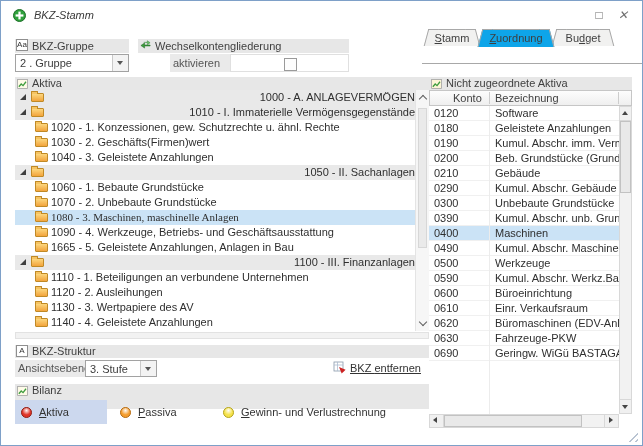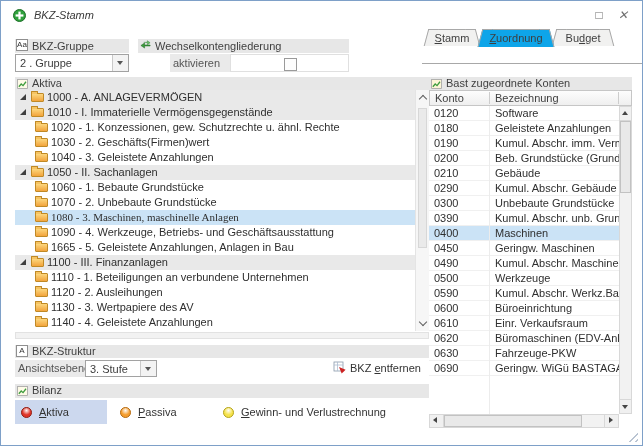--- a/index.html
+++ b/index.html
@@ -44,50 +44,50 @@
   
   .tree{position:absolute;left:14px;top:89px;width:414px;height:241px;background:#fff;}
   .tree-rows{position:absolute;left:0;top:0;width:400px;height:241px;overflow:hidden;}
   .trow{position:relative;height:15px;line-height:15px;white-space:nowrap;cursor:default;}
   .trow.group{background:var(--group-row,#e9e9e9);}
   .trow.sel{background:var(--selection,#cbe3f6);font-family:Liberation Serif, serif;}
   .expander{position:absolute;left:5px;top:4px;width:0;height:0;border-bottom:6px solid #3f3f3f;border-left:6px solid transparent;}
   .folder{position:absolute;top:3px;width:13px;height:9px;background:linear-gradient(180deg,#fcd77e,#f2a43c);border:1px solid #c08a26;border-radius:1px;box-sizing:border-box;}
   .folder::before{content:'';position:absolute;top:-3px;left:-1px;width:5px;height:2px;background:#f6c463;border:1px solid #c08a26;border-bottom:none;border-radius:1px 1px 0 0;}
   .trow.group .folder{left:16px;} .trow:not(.group) .folder{left:20px;}
-  .trow.group .tlabel{padding-left:32px;} .trow:not(.group) .tlabel{padding-left:36px;}
+  .trow.group .tlabel{padding-left:32px;text-align:right;} .trow:not(.group) .tlabel{padding-left:36px;}
   .tlabel{display:block;color:#2f2f2f;}
   .tree-vsb{position:absolute;right:0;top:0;width:14px;height:241px;background:#f6f6f6;border-left:1px solid #e4e4e4;box-sizing:border-box;}
   .chev{position:absolute;left:4px;width:5px;height:5px;border-right:1.6px solid #5f5f5f;border-bottom:1.6px solid #5f5f5f;}
   .chev.up{top:6px;transform:rotate(-135deg);}
   .chev.dn{bottom:6px;transform:rotate(45deg);}
   .tree-thumb{position:absolute;left:2px;right:2px;top:18px;height:140px;background:#eaeaea;border:1px solid #d7d7d7;box-sizing:border-box;}
   .tree-hsb{position:absolute;left:14px;top:331px;width:414px;height:7px;background:#f2f2f2;border:1px solid #e2e2e2;box-sizing:border-box;}
 
   
   .ans-row{position:absolute;left:14px;top:359px;width:414px;height:17px;}
   .ans-lbl{position:absolute;left:0;top:0;width:70px;height:17px;background:#eaeaea;line-height:17px;padding-left:3px;box-sizing:border-box;color:#555;}
-  .entf-btn{position:absolute;left:318px;top:0;height:17px;line-height:17px;white-space:nowrap;color:#333;cursor:default;}
+  .entf-btn{position:absolute;left:318px;top:0;height:17px;line-height:17px;white-space:nowrap;color:#333;cursor:default;text-decoration:underline;}
   .entf-btn svg{vertical-align:-2px;margin-right:4px;}
 
   
   .bil-row{position:absolute;left:14px;top:399px;width:414px;height:24px;}
   .bopt{position:absolute;top:0;height:24px;display:flex;align-items:center;padding-left:6px;box-sizing:border-box;cursor:default;}
   .bopt:nth-child(1){left:0;width:92px;}
   .bopt:nth-child(2){left:99px;width:100px;}
   .bopt:nth-child(3){left:202px;width:212px;}
   .bopt.sel{background:var(--selected-option-bg,#ccd8ee);}
   .sphere{width:11px;height:11px;border-radius:50%;border:1px solid #888;box-sizing:border-box;margin-right:7px;flex:none;}
   .boptlabel{white-space:nowrap;color:#333;}
 
   
   .k-cols{position:absolute;left:428px;top:89px;width:203px;height:16px;background:linear-gradient(#fdfdfd,#efefef);border:1px solid #c6c6c6;box-sizing:border-box;z-index:2;}
   .k-cols::before{content:'';position:absolute;left:59px;top:1px;bottom:1px;width:1px;background:#cdcdcd;}
   .k-cols::after{content:'';position:absolute;left:188px;top:1px;bottom:1px;width:1px;background:#cdcdcd;}
-  .kh1{position:absolute;left:5px;top:0;line-height:14px;color:#3f3f3f;}
+  .kh1{position:absolute;left:23px;top:0;line-height:14px;color:#3f3f3f;}
   .kh2{position:absolute;left:65px;top:0;line-height:14px;color:#3f3f3f;}
   .k-list{position:absolute;left:428px;top:105px;width:190px;height:308px;background:#fff;overflow:hidden;}
   .k-list::after{content:'';position:absolute;left:60px;top:0;bottom:0;width:1px;background:#ececec;}
   .krow{position:relative;height:15px;line-height:14px;border-bottom:1px solid #f0f0f0;box-sizing:border-box;white-space:nowrap;cursor:default;}
   .krow.sel{background:var(--selection,#cbe3f6);}
   .kc1{display:inline-block;width:60px;padding-left:5px;box-sizing:border-box;color:#2f2f2f;}
   .kc2{display:inline-block;padding-left:6px;color:#2f2f2f;}
   .k-vsb{position:absolute;left:618px;top:105px;width:13px;height:308px;background:#f2f2f2;border:1px solid #d8d8d8;box-sizing:border-box;}
   .vsb-btn{position:absolute;left:0;right:0;height:13px;background:#f0f0f0;}
   .vsb-up{top:0;border-bottom:1px solid #d8d8d8;}
@@ -250,21 +250,21 @@
     <span class="entf-btn">
       <svg width="13" height="13" viewBox="0 0 13 13">
         <rect x="1" y="1" width="9" height="9" fill="#fff" stroke="#8898aa" stroke-width="0.8"></rect>
         <line x1="1" y1="4" x2="10" y2="4" stroke="#aebdd0" stroke-width="0.8"></line>
         <line x1="4.5" y1="1" x2="4.5" y2="10" stroke="#aebdd0" stroke-width="0.8"></line>
         <path d="M6 6 L12.6 8.7 L8.7 12.6 Z" fill="#cc2222"></path>
       </svg><span>BKZ </span><u>e</u><span>ntfernen</span>
     </span>
   </div>
 
-  <div class="strip" style="left:14px;top:383px;width:414px;height:14px;">
+  <div class="strip" style="left:14px;top:383px;width:414px;height:25px;">
     <svg class="mini-svg" viewBox="0 0 12 12">
       <rect x="0.7" y="1.7" width="10.6" height="9.6" fill="#fefbe8" stroke="#9a9a9a" stroke-width="0.8"></rect>
       <path d="M2 9.5 l2.6-3 2 1.8 3.2-4.2" stroke="#3d9c3d" fill="none" stroke-width="1.4"></path>
     </svg>
     <span class="s-label" style="line-height:13px;">Bilanz</span>
   </div>
   <div class="bil-row">
       <div class="bopt sel">
         <span class="sphere" style="background: radial-gradient(circle at 50% 28%, rgba(255, 255, 255, 0.95), rgba(255, 255, 255, 0) 55%), rgb(224, 52, 40); border-color: rgb(143, 29, 18);"></span>
         <span class="boptlabel"><u>A</u>ktiva</span>
@@ -277,37 +277,36 @@
         <span class="sphere" style="background: radial-gradient(circle at 50% 28%, rgba(255, 255, 255, 0.95), rgba(255, 255, 255, 0) 55%), rgb(245, 226, 74); border-color: rgb(181, 164, 28);"></span>
         <span class="boptlabel"><u>G</u>ewinn- und Verlustrechnung</span>
       </div>
     </div>
 
   <div class="strip" style="left:428px;top:76px;width:203px;height:13px;">
     <svg class="mini-svg" viewBox="0 0 12 12">
       <rect x="0.7" y="1.7" width="10.6" height="9.6" fill="#fdf6d8" stroke="#9a9a9a" stroke-width="0.8"></rect>
       <path d="M2 9.5 l2.6-3 2 1.8 3.2-4.2" stroke="#3d9c3d" fill="none" stroke-width="1.4"></path>
     </svg>
-    <span class="s-label" style="line-height:13px;">Bast zugeordnete Konten</span>
+    <span class="s-label" style="line-height:13px;">Nicht zugeordnete Aktiva</span>
   </div>
   <div class="k-cols">
     <span class="kh1">Konto</span>
     <span class="kh2">Bezeichnung</span>
   </div>
   <div class="k-list">
       <div class="krow"><span class="kc1">0120</span><span class="kc2">Software</span></div>
       <div class="krow"><span class="kc1">0180</span><span class="kc2">Geleistete Anzahlungen</span></div>
       <div class="krow"><span class="kc1">0190</span><span class="kc2">Kumul. Abschr. imm. Verm.</span></div>
       <div class="krow"><span class="kc1">0200</span><span class="kc2">Beb. Grundstücke (Grundw)</span></div>
       <div class="krow"><span class="kc1">0210</span><span class="kc2">Gebäude</span></div>
       <div class="krow"><span class="kc1">0290</span><span class="kc2">Kumul. Abschr. Gebäude</span></div>
       <div class="krow"><span class="kc1">0300</span><span class="kc2">Unbebaute Grundstücke</span></div>
       <div class="krow"><span class="kc1">0390</span><span class="kc2">Kumul. Abschr. unb. Grund</span></div>
       <div class="krow sel"><span class="kc1">0400</span><span class="kc2">Maschinen</span></div>
-      <div class="krow"><span class="kc1">0450</span><span class="kc2">Geringw. Maschinen</span></div>
       <div class="krow"><span class="kc1">0490</span><span class="kc2">Kumul. Abschr. Maschinen</span></div>
       <div class="krow"><span class="kc1">0500</span><span class="kc2">Werkzeuge</span></div>
       <div class="krow"><span class="kc1">0590</span><span class="kc2">Kumul. Abschr. Werkz.Bast</span></div>
       <div class="krow"><span class="kc1">0600</span><span class="kc2">Büroeinrichtung</span></div>
       <div class="krow"><span class="kc1">0610</span><span class="kc2">Einr. Verkaufsraum</span></div>
       <div class="krow"><span class="kc1">0620</span><span class="kc2">Büromaschinen (EDV-Anl.)</span></div>
       <div class="krow"><span class="kc1">0630</span><span class="kc2">Fahrzeuge-PKW</span></div>
       <div class="krow"><span class="kc1">0690</span><span class="kc2">Geringw. WiGü BASTAGAST</span></div>
     </div>
   <div class="k-vsb">

